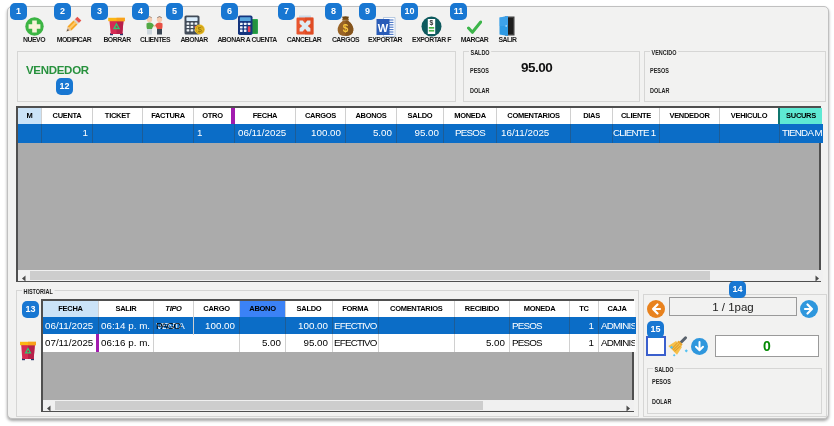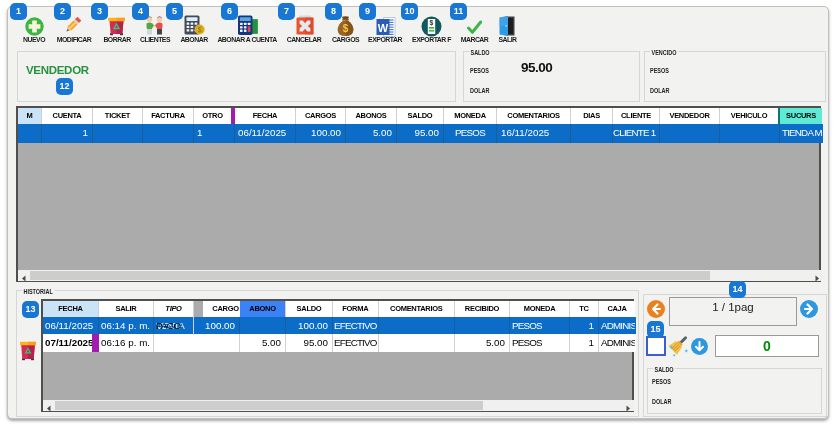--- a/index.html
+++ b/index.html
@@ -275,21 +275,21 @@
 <path d="M9 8.5 L11.4 12.8 L6.6 12.8 Z" fill="none" stroke="#2ecb71" stroke-width="1.3"></path>
 </svg>
 </div>
 <div class="badge" style="left:22px; top:301px;">13</div>
 
 <div class="abs" id="grid2" style="left:41px; top:299px; width:593px; height:113px; border:2px solid #4f4f4f; background:#ababab;">
 
   <div class="cell hdr" style="left:0; top:0; width:56px; height:15.5px; background:#cbe3f7; border-right:1px solid #d0d0d0; line-height:15.5px;">FECHA</div>
   <div class="cell hdr" style="left:56px; top:0; width:55px; height:15.5px; background:#fff; border-right:1px solid #d0d0d0; line-height:15.5px;">SALIR</div>
   <div class="cell hdr" style="left:111px; top:0; width:40px; height:15.5px; background:#fff; border-right:1px solid #d0d0d0; line-height:15.5px;font-style:italic;">TIPO</div>
-  <div class="cell hdr" style="left:160px; top:0; width:46px; height:15.5px; background:#fff; border-right:1px solid #d0d0d0; line-height:15.5px;">CARGO</div>
+  <div class="cell hdr" style="left:151px; top:0; width:46px; height:15.5px; background:#fff; border-right:1px solid #d0d0d0; line-height:15.5px;">CARGO</div>
   <div class="cell hdr" style="left:197px; top:0; width:46px; height:15.5px; background:#3b82f6; border-right:1px solid #d0d0d0; line-height:15.5px;">ABONO</div>
   <div class="cell hdr" style="left:243px; top:0; width:47px; height:15.5px; background:#fff; border-right:1px solid #d0d0d0; line-height:15.5px;">SALDO</div>
   <div class="cell hdr" style="left:290px; top:0; width:45.5px; height:15.5px; background:#fff; border-right:1px solid #d0d0d0; line-height:15.5px;">FORMA</div>
   <div class="cell hdr" style="left:335.5px; top:0; width:76.5px; height:15.5px; background:#fff; border-right:1px solid #d0d0d0; line-height:15.5px;">COMENTARIOS</div>
   <div class="cell hdr" style="left:412px; top:0; width:55px; height:15.5px; background:#fff; border-right:1px solid #d0d0d0; line-height:15.5px;">RECIBIDO</div>
   <div class="cell hdr" style="left:467px; top:0; width:60px; height:15.5px; background:#fff; border-right:1px solid #d0d0d0; line-height:15.5px;">MONEDA</div>
   <div class="cell hdr" style="left:527px; top:0; width:29px; height:15.5px; background:#fff; border-right:1px solid #d0d0d0; line-height:15.5px;">TC</div>
   <div class="cell hdr" style="left:556px; top:0; width:36px; height:15.5px; background:#fff; line-height:15.5px;">CAJA</div>
 
   <div class="abs" style="left:0; top:15.5px; width:593px; height:17.5px; background:#0b6dc7;"></div>
@@ -300,21 +300,21 @@
   <div class="cell dat" style="left:197px; top:15.5px; width:46px; height:17.5px; line-height:17.5px; border-right:1px solid rgba(50,70,90,0.45);"></div>
   <div class="cell dat" style="left:243px; top:15.5px; width:47px; height:17.5px; line-height:17.5px; text-align:right; padding-right:4px; border-right:1px solid rgba(50,70,90,0.45);">100.00</div>
   <div class="cell dat cw" style="left:290px; top:15.5px; width:45.5px; height:17.5px; line-height:17.5px; padding-left:1px; border-right:1px solid rgba(50,70,90,0.45);">EFECTIVO</div>
   <div class="cell dat" style="left:335.5px; top:15.5px; width:76.5px; height:17.5px; line-height:17.5px; border-right:1px solid rgba(50,70,90,0.45);"></div>
   <div class="cell dat" style="left:412px; top:15.5px; width:55px; height:17.5px; line-height:17.5px; border-right:1px solid rgba(50,70,90,0.45);"></div>
   <div class="cell dat cw" style="left:467px; top:15.5px; width:60px; height:17.5px; line-height:17.5px; padding-left:2px; border-right:1px solid rgba(50,70,90,0.45);">PESOS</div>
   <div class="cell dat" style="left:527px; top:15.5px; width:29px; height:17.5px; line-height:17.5px; text-align:right; padding-right:4px; border-right:1px solid rgba(50,70,90,0.45);">1</div>
   <div class="cell dat cw" style="left:556px; top:15.5px; width:36px; height:17.5px; line-height:17.5px; padding-left:2px;">ADMINIS</div>
 
   <div class="abs" style="left:0; top:33px; width:593px; height:17.5px; background:#fff;"></div>
-  <div class="cell datb" style="left:0; top:33px; width:56px; height:17.5px; line-height:17.5px; padding-left:2px; border-right:7px solid #a21caf;font-weight:bold;">07/11/2025</div>
+  <div class="cell datb" style="left:0; top:33px; width:56px; height:17.5px; line-height:17.5px; padding-left:2px; border-right:3px solid #a21caf;">07/11/2025</div>
   <div class="cell datb" style="left:56px; top:33px; width:55px; height:17.5px; line-height:17.5px; padding-left:2px; border-right:1px solid #d0d0d0;">06:16 p. m.</div>
   <div class="cell datb cw" style="left:111px; top:16px; width:40px; height:17.5px; line-height:17.5px; padding-left:2px; border-right:1px solid #d0d0d0;">PAGO</div>
   <div class="cell datb" style="left:151px; top:33px; width:46px; height:17.5px; line-height:17.5px; border-right:1px solid #d0d0d0;"></div>
   <div class="cell datb" style="left:197px; top:33px; width:46px; height:17.5px; line-height:17.5px; text-align:right; padding-right:4px; border-right:1px solid #d0d0d0;">5.00</div>
   <div class="cell datb" style="left:243px; top:33px; width:47px; height:17.5px; line-height:17.5px; text-align:right; padding-right:4px; border-right:1px solid #d0d0d0;">95.00</div>
   <div class="cell datb cw" style="left:290px; top:33px; width:45.5px; height:17.5px; line-height:17.5px; padding-left:1px; border-right:1px solid #d0d0d0;">EFECTIVO</div>
   <div class="cell datb" style="left:335.5px; top:33px; width:76.5px; height:17.5px; line-height:17.5px; border-right:1px solid #d0d0d0;"></div>
   <div class="cell datb" style="left:412px; top:33px; width:55px; height:17.5px; line-height:17.5px; text-align:right; padding-right:4px; border-right:1px solid #d0d0d0;">5.00</div>
   <div class="cell datb cw" style="left:467px; top:33px; width:60px; height:17.5px; line-height:17.5px; padding-left:2px; border-right:1px solid #d0d0d0;">PESOS</div>
   <div class="cell datb" style="left:527px; top:33px; width:29px; height:17.5px; line-height:17.5px; text-align:right; padding-right:4px; border-right:1px solid #d0d0d0;">1</div>
@@ -331,21 +331,21 @@
   </div>
 </div>
 
 <div class="gb" style="left:643px; top:294px; width:184px; height:123px;"></div>
 
 <div class="cirbtn" style="left:647px; top:300px; background:#e8821e;">
   <svg width="18" height="18" viewBox="0 0 18 18">
       <path d="M10.5 4.5 L6 9 L10.5 13.5 M6 9 L13 9" stroke="#fff" stroke-width="2.2" fill="none" stroke-linecap="round" stroke-linejoin="round"></path>
     </svg>
 </div>
-<div class="abs" style="left:669px; top:297px; width:128px; height:29px; background:#f2f2f1; border:1px solid #9a9a9a; font-size:11.5px; color:#222; text-align:center; line-height:18px;">1 / 1pag</div>
+<div class="abs" style="left:669px; top:297px; width:128px; height:19px; background:#f2f2f1; border:1px solid #9a9a9a; font-size:11.5px; color:#222; text-align:center; line-height:18px;">1 / 1pag</div>
 <div class="cirbtn" style="left:800px; top:300px; background:#2f97dd;">
   <svg width="18" height="18" viewBox="0 0 18 18">
       <path d="M7.5 4.5 L12 9 L7.5 13.5 M5 9 L12 9" stroke="#fff" stroke-width="2.2" fill="none" stroke-linecap="round" stroke-linejoin="round"></path>
     </svg>
 </div>
 <div class="badge" style="left:729px; top:281px;">14</div>
 
 <div class="abs" style="left:646px; top:336px; width:20px; height:20px; background:#fff; border:2px solid #3a5fcd;"></div>
 <div class="badge" style="left:647px; top:321px;">15</div>
 

